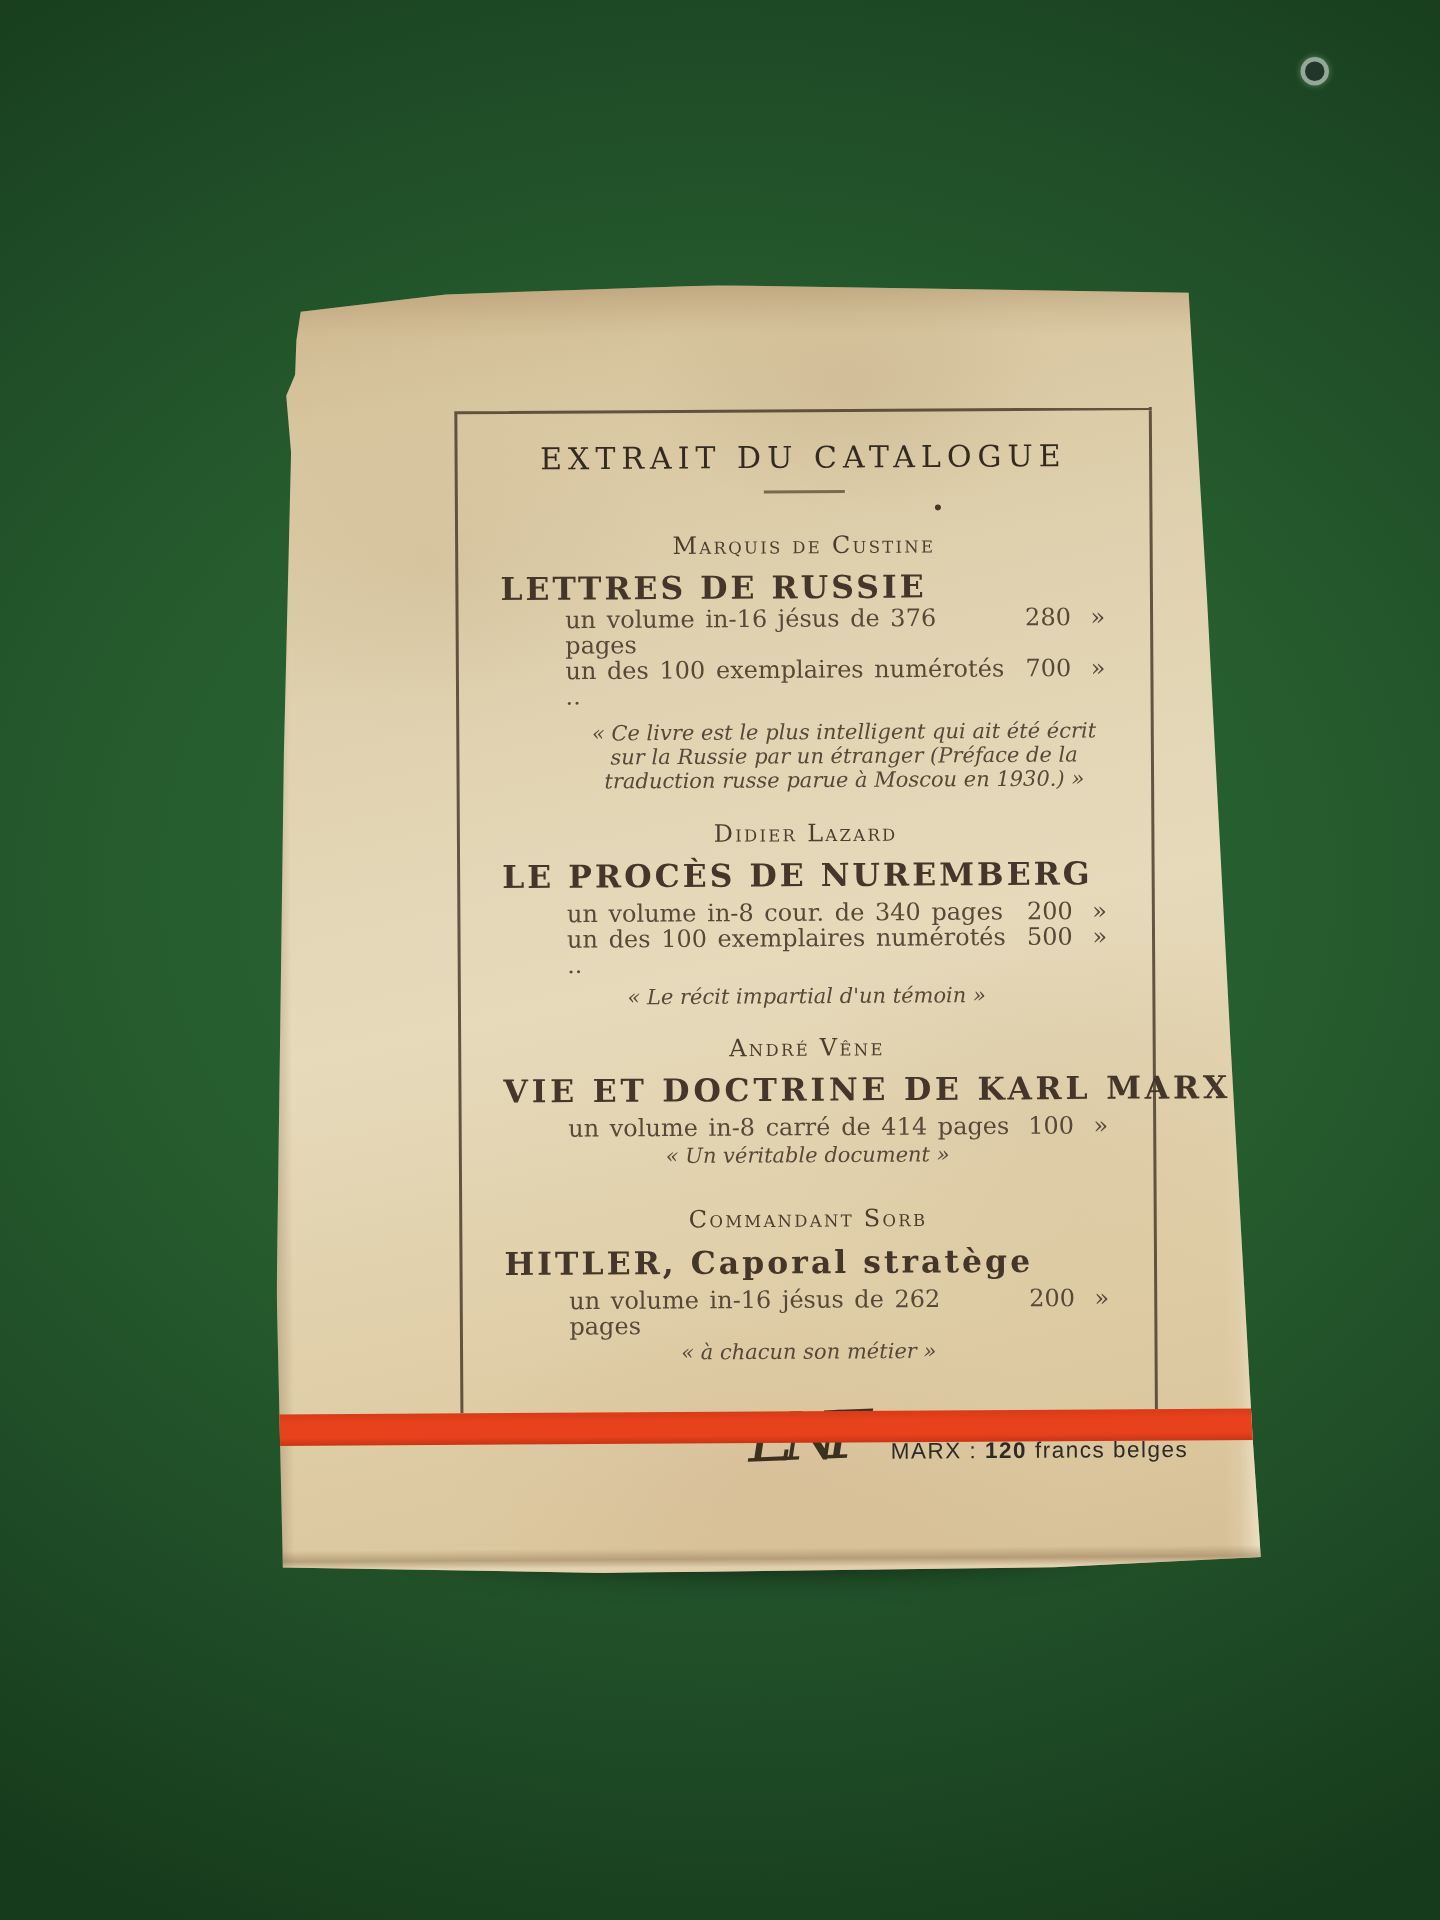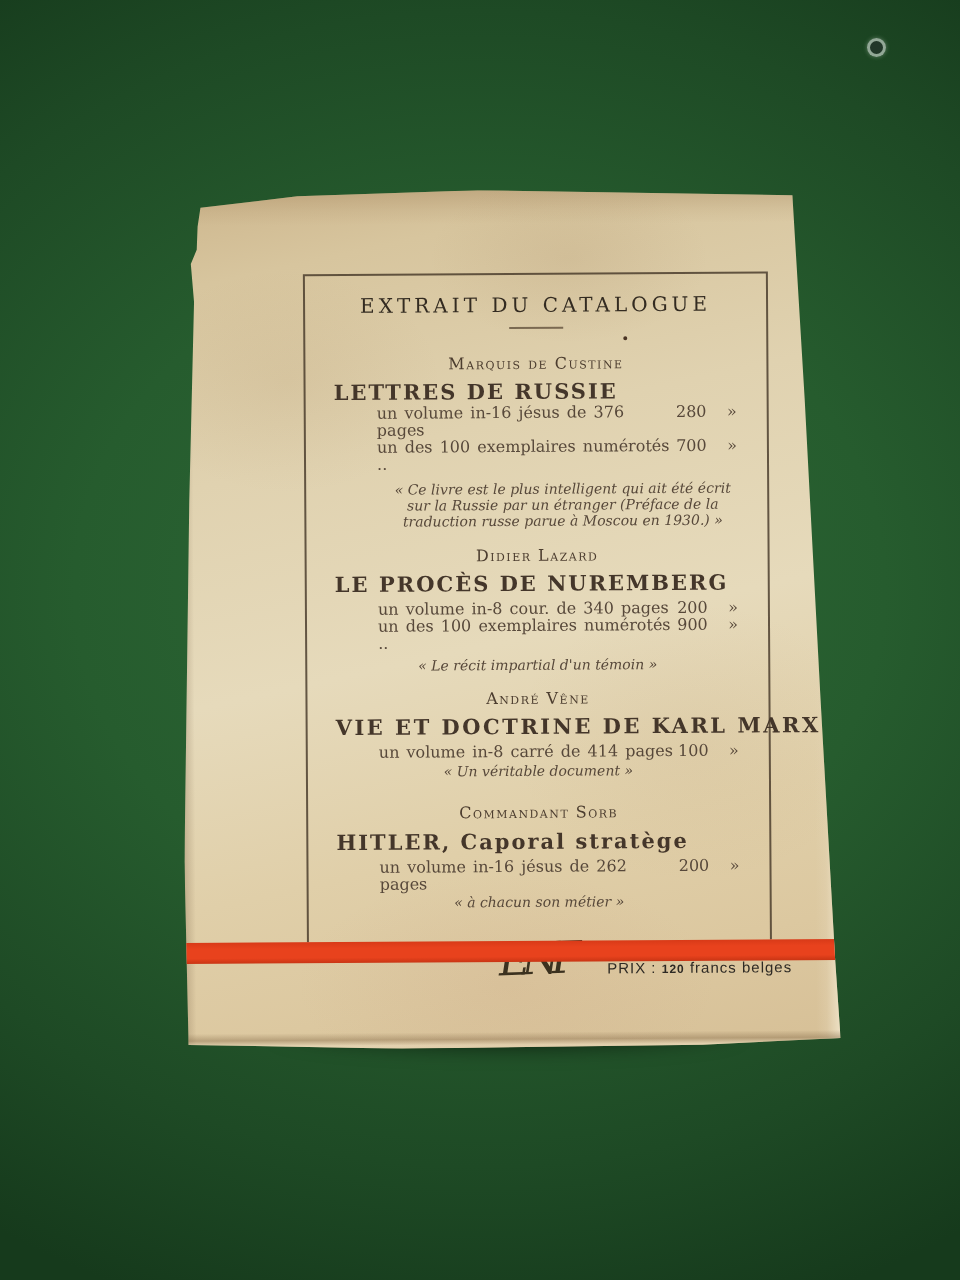--- a/index.html
+++ b/index.html
@@ -60,21 +60,21 @@
   .btitle{
     margin:0;padding-left:28px;font-size:21px;line-height:24px;font-weight:bold;
     letter-spacing:2px;color:#44362a;white-space:nowrap;
   }
   .btitle.wide{letter-spacing:2.5px;}
   .priceline{
     display:flex;align-items:baseline;padding-left:71px;padding-right:30px;
     font-size:16px;line-height:17px;color:#57483a;word-spacing:2px;
   }
   .priceline .desc{flex:1;}
-  .priceline .price{width:38px;text-align:left;}
+  .priceline .price{width:38px;text-align:right;}
   .priceline .mark{margin-left:13px;}
   .quote{
     font-style:italic;font-size:14px;line-height:16px;text-align:center;
     color:#57483a;
   }
   .quote.block{width:345px;margin-left:auto;margin-right:32px;}
   .m27{margin-top:27px;} .m19{margin-top:19px;} .m18{margin-top:18px;} .m26{margin-top:26px;}
   .m8{margin-top:8px;} .m9{margin-top:9px;} .m4{margin-top:4px;} .m6{margin-top:6px;}
   .m3{margin-top:3px;} .m2{margin-top:2px;} .m0{margin-top:0;}
   .logo{
@@ -83,21 +83,21 @@
   }
   .stripe{
     position:absolute;left:0;top:751px;width:100%;height:21px;
     background:linear-gradient(to bottom,#d83a18,var(--stripe,#e8421d) 30%,var(--stripe,#e8421d) 75%,#c93514);
   }
   .prix{
     position:absolute;right:50px;top:770px;
     font-family:"Liberation Sans", sans-serif;font-size:15px;letter-spacing:1px;
     color:var(--stamp_ink,#2e2a24);white-space:nowrap;
   }
-  .prix b{font-size:12px;}
+  .prix b{font-size:15px;}
 </style>
 </head>
 <body>
 
 <div class="scene">
   <div class="artifact-ring"></div>
   <div class="book-shadow"></div>
 
   <div class="book">
     <div class="edge-top"></div>
@@ -127,21 +127,21 @@
 
       <div class="author m19">Didier Lazard</div>
       <h2 class="btitle m8">LE PROCÈS DE NUREMBERG</h2>
       <div class="priceline m4">
         <span class="desc">un volume in-8 cour. de 340 pages</span>
         <span class="price">200</span>
         <span class="mark">»</span>
       </div>
       <div class="priceline m0">
         <span class="desc">un des 100 exemplaires numérotés ..</span>
-        <span class="price">900</span>
+        <span class="price">500</span>
         <span class="mark">»</span>
       </div>
       <div class="quote m6">« Le récit impartial d'un témoin »</div>
 
       <div class="author m18">André Vêne</div>
       <h2 class="btitle wide m8">VIE ET DOCTRINE DE KARL MARX</h2>
       <div class="priceline m4">
         <span class="desc">un volume in-8 carré de 414 pages</span>
         <span class="price">100</span>
         <span class="mark">»</span>
@@ -155,18 +155,18 @@
         <span class="price">200</span>
         <span class="mark">»</span>
       </div>
       <div class="quote m2">« à chacun son métier »</div>
 
       <div class="logo">ENF</div>
     </div>
 
     <div class="stripe"></div>
     <div class="prix">
-      <span>PRIX :</span>
+      <span>MARX :</span>
       <b>120</b>
       <span>francs belges</span>
     </div>
   </div>
 </div>
 
 </body></html>

